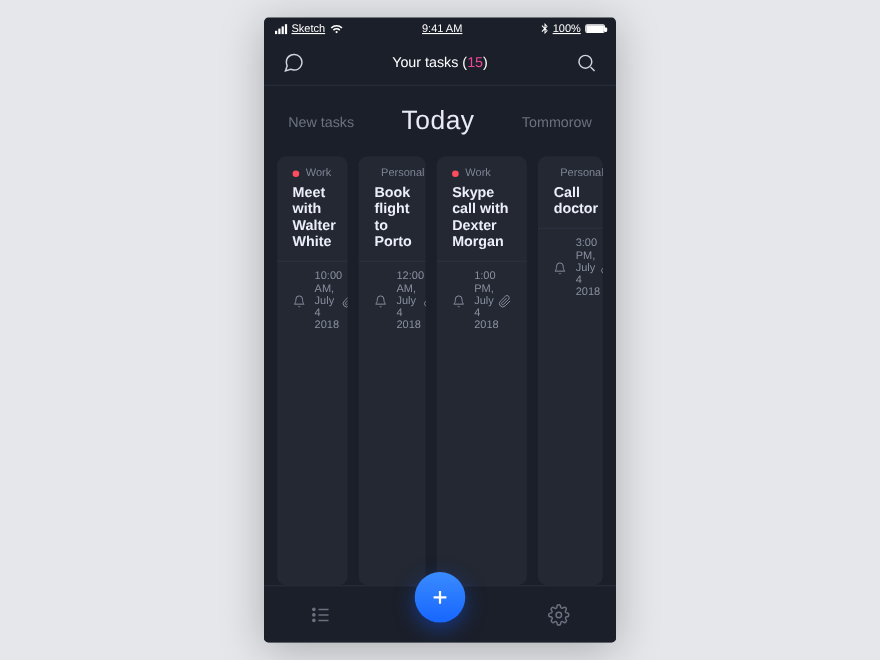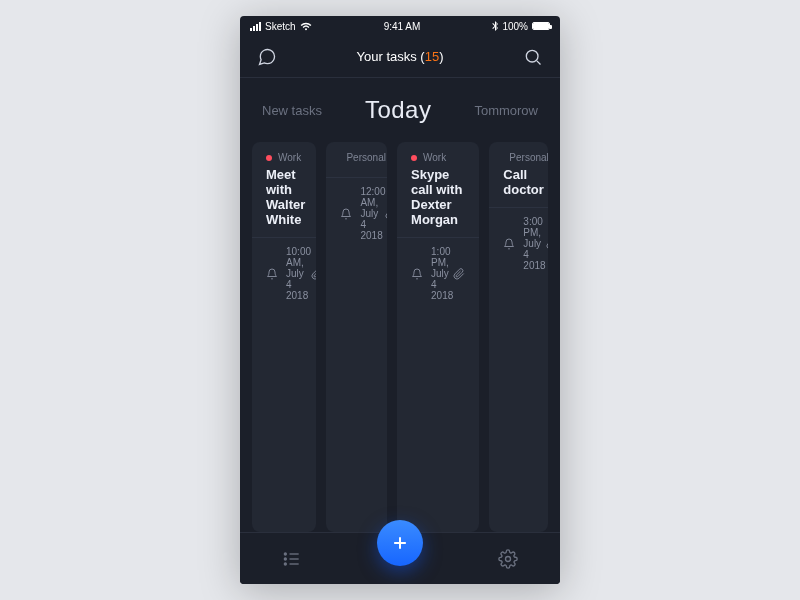--- a/index.html
+++ b/index.html
@@ -25,41 +25,42 @@
   }
   .status-bar {
     height: 20px;
     display: flex;
     align-items: center;
     justify-content: space-between;
     padding: 0 10px;
     color: #fff;
     font-size: 10px;
     font-weight: 500;
+    text-decoration: underline;
   }
   .status-left, .status-right { display: flex; align-items: center; gap: 4px; }
   .signal-bars { display: flex; align-items: flex-end; gap:1px; }
   .signal-bars span { width:2px; background:#fff; display:block; }
   .signal-bars span:nth-child(1){height:3px;}
   .signal-bars span:nth-child(2){height:5px;}
   .signal-bars span:nth-child(3){height:7px;}
   .signal-bars span:nth-child(4){height:9px;}
   .battery { width:18px; height:8px; border:1px solid #fff; border-radius:2px; position:relative; }
   .battery::after { content:""; position:absolute; right:-3px; top:2px; width:2px; height:4px; background:#fff; border-radius:0 1px 1px 0;}
   .battery-fill { background:#fff; height:100%; width:100%; border-radius:1px; }
   .nav {
     height: 42px;
     display: flex;
     align-items: center;
     justify-content: space-between;
     padding: 0 14px;
     border-bottom: 1px solid #2a2f3c;
   }
   .nav-title { color:#fff; font-size:13px; font-weight:500; }
-  .nav-title .count { color:#f97316; }
+  .nav-title .count { color:#ec4899; }
   .nav-btn { width:26px; height:26px; display:flex; align-items:center; justify-content:center; color:#cfd4e0; }
   .tabs {
     display:flex;
     align-items:center;
     justify-content:space-between;
     padding: 18px 22px 12px 22px;
   }
   .tab-side { color:#6b7180; font-size:13px; font-weight:400; }
   .tab-center { color:#e9ecf5; font-size:24px; font-weight:300; letter-spacing:0.5px;}
   .list {
@@ -197,20 +198,21 @@
             </svg>
           </span>
         </div>
       </div>
       <div class="card">
         <div class="card-top">
           <div class="cat">
             <span class="dot" style="background:#2ecc71"></span>
             <span>Personal</span>
           </div>
+          <div class="title">Book flight to Porto</div>
         </div>
         <div class="card-bottom">
           <div class="card-bottom-left">
             <span>
               <svg width="12" height="12" viewBox="0 0 24 24" fill="none" stroke="currentColor" stroke-width="1.8">
                 <path d="M18 8a6 6 0 00-12 0c0 7-3 9-3 9h18s-3-2-3-9"></path>
                 <path d="M13.73 21a2 2 0 01-3.46 0"></path>
               </svg>
             </span>
             <span>12:00 AM, July 4 2018</span>

